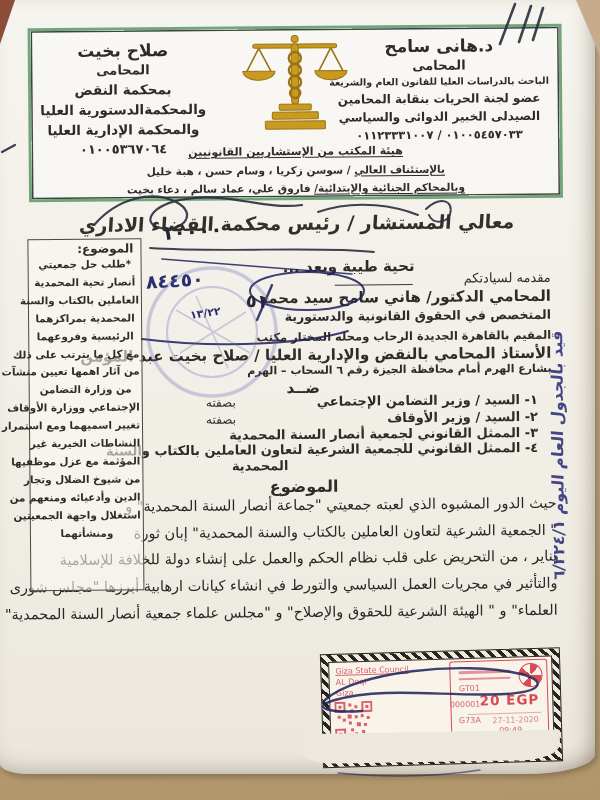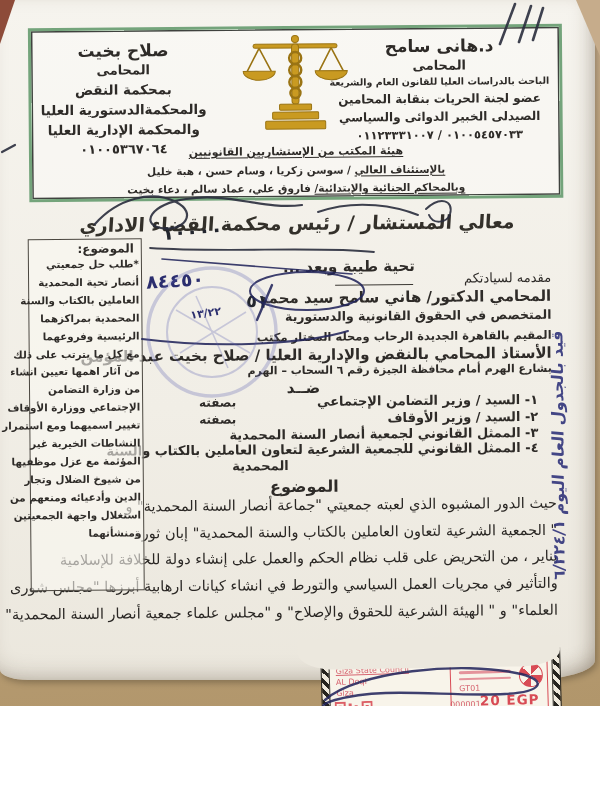--- a/index.html
+++ b/index.html
@@ -1,16 +1,16 @@
 <!DOCTYPE html>
 <html lang="ar"><head>
 <meta charset="utf-8">
 <style>
   html,body{margin:0;padding:0;}
-  #page{position:relative;width:600px;height:706px;overflow:hidden;
+  #page{position:relative;width:600px;height:800px;overflow:hidden;
     background:linear-gradient(175deg,#c9af8d 0%,#bfa47e 40%,#b1966b 100%);
     font-family:"DejaVu Sans",sans-serif;color:#2e2b28;}
   .paper{position:absolute;left:0;top:0;right:5px;bottom:26px;background:linear-gradient(180deg,#f6f4ee 0%,#f1eee6 60%,#ebe7dd 100%);
     border-bottom-left-radius:28px 10px;border-bottom-right-radius:70px 20px;
     box-shadow:inset -14px 0 22px -12px rgba(60,40,20,.35), inset 0 -16px 22px -14px rgba(60,40,20,.25), 2px 3px 6px rgba(0,0,0,.25);}
   .paper-bump{position:absolute;left:298px;bottom:12px;width:262px;height:30px;background:#ece8de;
     border-radius:0 0 40px 40px / 0 0 16px 16px;transform:rotate(-1deg);}
   .content{position:absolute;inset:0;transform:rotate(-0.5deg);transform-origin:50% 40%;}
   .ar{direction:rtl;}
   .ltr{direction:ltr;unicode-bidi:bidi-override;}
@@ -44,32 +44,32 @@
   .iline{position:absolute;right:44px;text-align:right;}
   .i0{top:272px;font-size:13px;text-align:center;}
   .i1{top:289px;font-size:15px;font-weight:bold;}
   .i2{top:309px;font-size:12.5px;font-weight:bold;}
   .i3{top:330px;font-size:11.5px;font-weight:bold;}
   .i4{top:346px;font-size:15px;font-weight:bold;}
   .i5{top:364px;font-size:11px;font-weight:bold;}
   .versus{position:absolute;top:379px;left:0;right:0;text-align:center;font-size:15px;font-weight:bold;transform:translateX(5px);}
   .dline{position:absolute;right:58px;font-size:13px;font-weight:bold;}
   .d0{top:394px;}.d1{top:411px;}.d2{top:427px;}.d3{top:442px;}
-  .dq{position:absolute;right:360px;font-size:12px;font-weight:bold;}
+  .dq{position:absolute;right:360px;font-size:12px;font-weight:normal;}
   .q0{top:395px;}.q1{top:412px;}
   .d3b{position:absolute;right:308px;top:458px;font-size:13px;font-weight:bold;}
 
   .subj-h{position:absolute;top:477px;left:0;right:0;text-align:center;font-size:16px;font-weight:bold;letter-spacing:3px;transform:translateX(5px);}
   .pline{position:absolute;right:40px;text-align:right;font-size:14.5px;color:#2a2724;}
   .p0{top:497px;}.p1{top:524px;}.p2{top:550px;}.p3{top:577px;}.p4{top:604px;}
 
   
   .mbox{position:absolute;left:28px;top:237px;width:114px;height:352px;border:1.6px solid #4a463f;background:rgba(250,248,242,.6);padding:2px 2px;box-sizing:border-box;}
   .mbox .mh{font-size:12px;font-weight:bold;text-align:right;padding-right:5px;}
-  .mbox .ml{font-size:10.3px;font-weight:bold;line-height:17.9px;white-space:nowrap;}
+  .mbox .ml{font-size:10.3px;font-weight:bold;text-align:center;line-height:17.9px;white-space:nowrap;}
 
   
   .hw{position:absolute;color:#23265c;font-weight:bold;}
   .hw1{left:162px;top:218px;font-size:20px;letter-spacing:4px;color:#23262e;transform:rotate(-4deg);}
   .hw2{left:146px;top:268px;font-size:19px;letter-spacing:3px;color:#2b2e6e;transform:rotate(-3deg);}
   .hw3{left:190px;top:306px;font-size:11px;color:#2b2e6e;transform:rotate(-8deg);}
   .hw4{left:246px;top:290px;font-size:18px;color:#23262e;transform:rotate(4deg);}
   .vnote{position:absolute;left:345px;top:445px;width:430px;height:26px;transform:rotate(-90deg) skewX(-6deg);
     font-size:16px;letter-spacing:5px;color:#2c2f78;opacity:.88;direction:rtl;text-align:center;font-weight:bold;}
 
@@ -178,21 +178,21 @@
       <div class="pline p4 ar">العلماء" و " الهيئة الشرعية للحقوق والإصلاح"  و "مجلس علماء جمعية أنصار السنة المحمدية"</div>
 
       <div class="mbox ar">
         <div class="mh">الموضوع:</div>
         <div class="ml">*طلب  حل  جمعيتي</div>
         <div class="ml">أنصار تحية المحمدية</div>
         <div class="ml">العاملين بالكتاب والسنة</div>
         <div class="ml">المحمدية بمراكزهما</div>
         <div class="ml">الرئيسية وفروعهما</div>
         <div class="ml">مع كل ما يترتب على ذلك</div>
-        <div class="ml">من آثار اهمها تعيين انشاء</div>
+        <div class="ml">من آثار اهمها تعيين منشآت</div>
         <div class="ml">من وزارة التضامن</div>
         <div class="ml">الإجتماعي ووزارة الأوقاف</div>
         <div class="ml">تغيير اسميهما ومع استمرار</div>
         <div class="ml">النشاطات الخيرية غير</div>
         <div class="ml">المؤثمة مع عزل موظفيها</div>
         <div class="ml">من شيوخ الضلال وتجار</div>
         <div class="ml">الدين وأدعيائه ومنعهم من</div>
         <div class="ml">استغلال واجهة الجمعيتين</div>
         <div class="ml">ومنشأتهما</div>
       </div>

